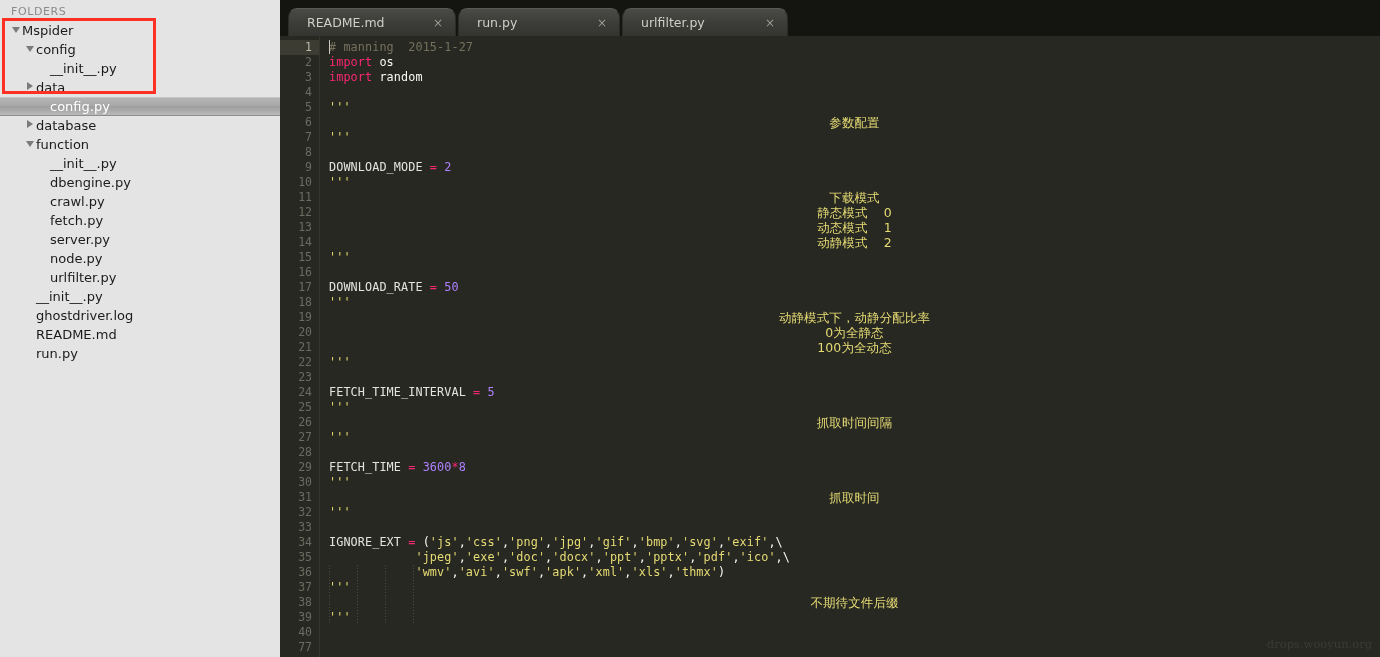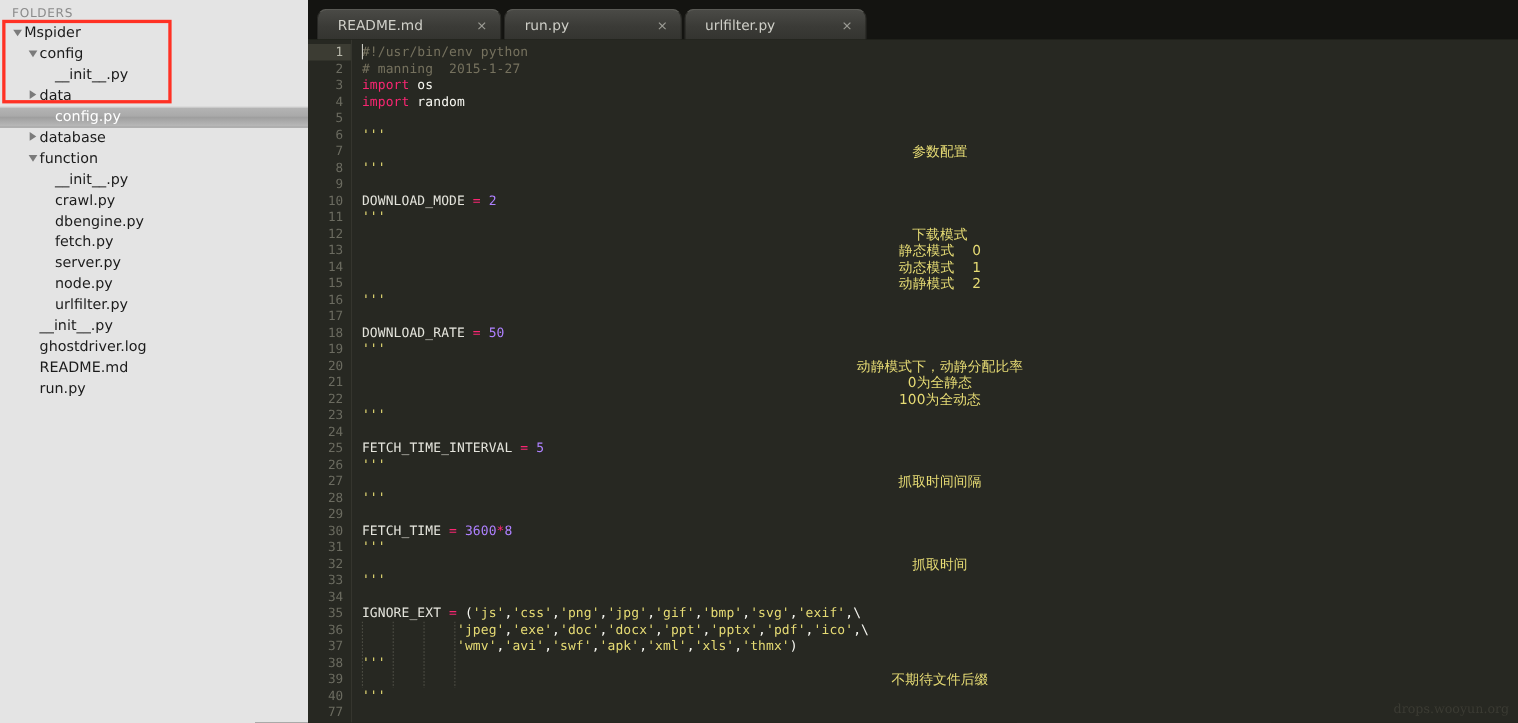--- a/index.html
+++ b/index.html
@@ -301,26 +301,26 @@
           <span class="lbl">function</span>
         </div>
         <div class="tree-row">
           <span style="display: inline-block; flex: 0 0 auto; width: 38px;"></span>
           <span class="tw"></span>
           <span class="lbl">__init__.py</span>
         </div>
         <div class="tree-row">
           <span style="display: inline-block; flex: 0 0 auto; width: 38px;"></span>
           <span class="tw"></span>
+          <span class="lbl">dbengine.py</span>
+        </div>
+        <div class="tree-row">
+          <span style="display: inline-block; flex: 0 0 auto; width: 38px;"></span>
+          <span class="tw"></span>
           <span class="lbl">crawl.py</span>
-        </div>
-        <div class="tree-row">
-          <span style="display: inline-block; flex: 0 0 auto; width: 38px;"></span>
-          <span class="tw"></span>
-          <span class="lbl">dbengine.py</span>
         </div>
         <div class="tree-row">
           <span style="display: inline-block; flex: 0 0 auto; width: 38px;"></span>
           <span class="tw"></span>
           <span class="lbl">fetch.py</span>
         </div>
         <div class="tree-row">
           <span style="display: inline-block; flex: 0 0 auto; width: 38px;"></span>
           <span class="tw"></span>
           <span class="lbl">server.py</span>
@@ -416,21 +416,20 @@
           <div class="lnum">36</div>
           <div class="lnum">37</div>
           <div class="lnum">38</div>
           <div class="lnum">39</div>
           <div class="lnum">40</div>
           <div class="lnum">77</div>
         </div>
       <div id="gutter-sep"></div>
       <div id="codelines">
         <div id="caret"></div>
-      <div class="cline"><span class="t-com">#!/usr/bin/env python</span></div>
           <div class="cline"><span class="t-com"># manning  2015-1-27</span></div>
           <div class="cline"><span class="t-kw">import</span><span class="t-plain"> os</span></div>
           <div class="cline"><span class="t-kw">import</span><span class="t-plain"> random</span></div>
           <div class="cline">&nbsp;</div>
           <div class="cline"><span class="t-doc">'''</span></div>
           <div class="cline cjk"><span class="t-doc">参数配置</span></div>
           <div class="cline"><span class="t-doc">'''</span></div>
           <div class="cline">&nbsp;</div>
           <div class="cline"><span class="t-var">DOWNLOAD_MODE </span><span class="t-op">=</span><span class="t-num"> 2</span></div>
           <div class="cline"><span class="t-doc">'''</span></div>

